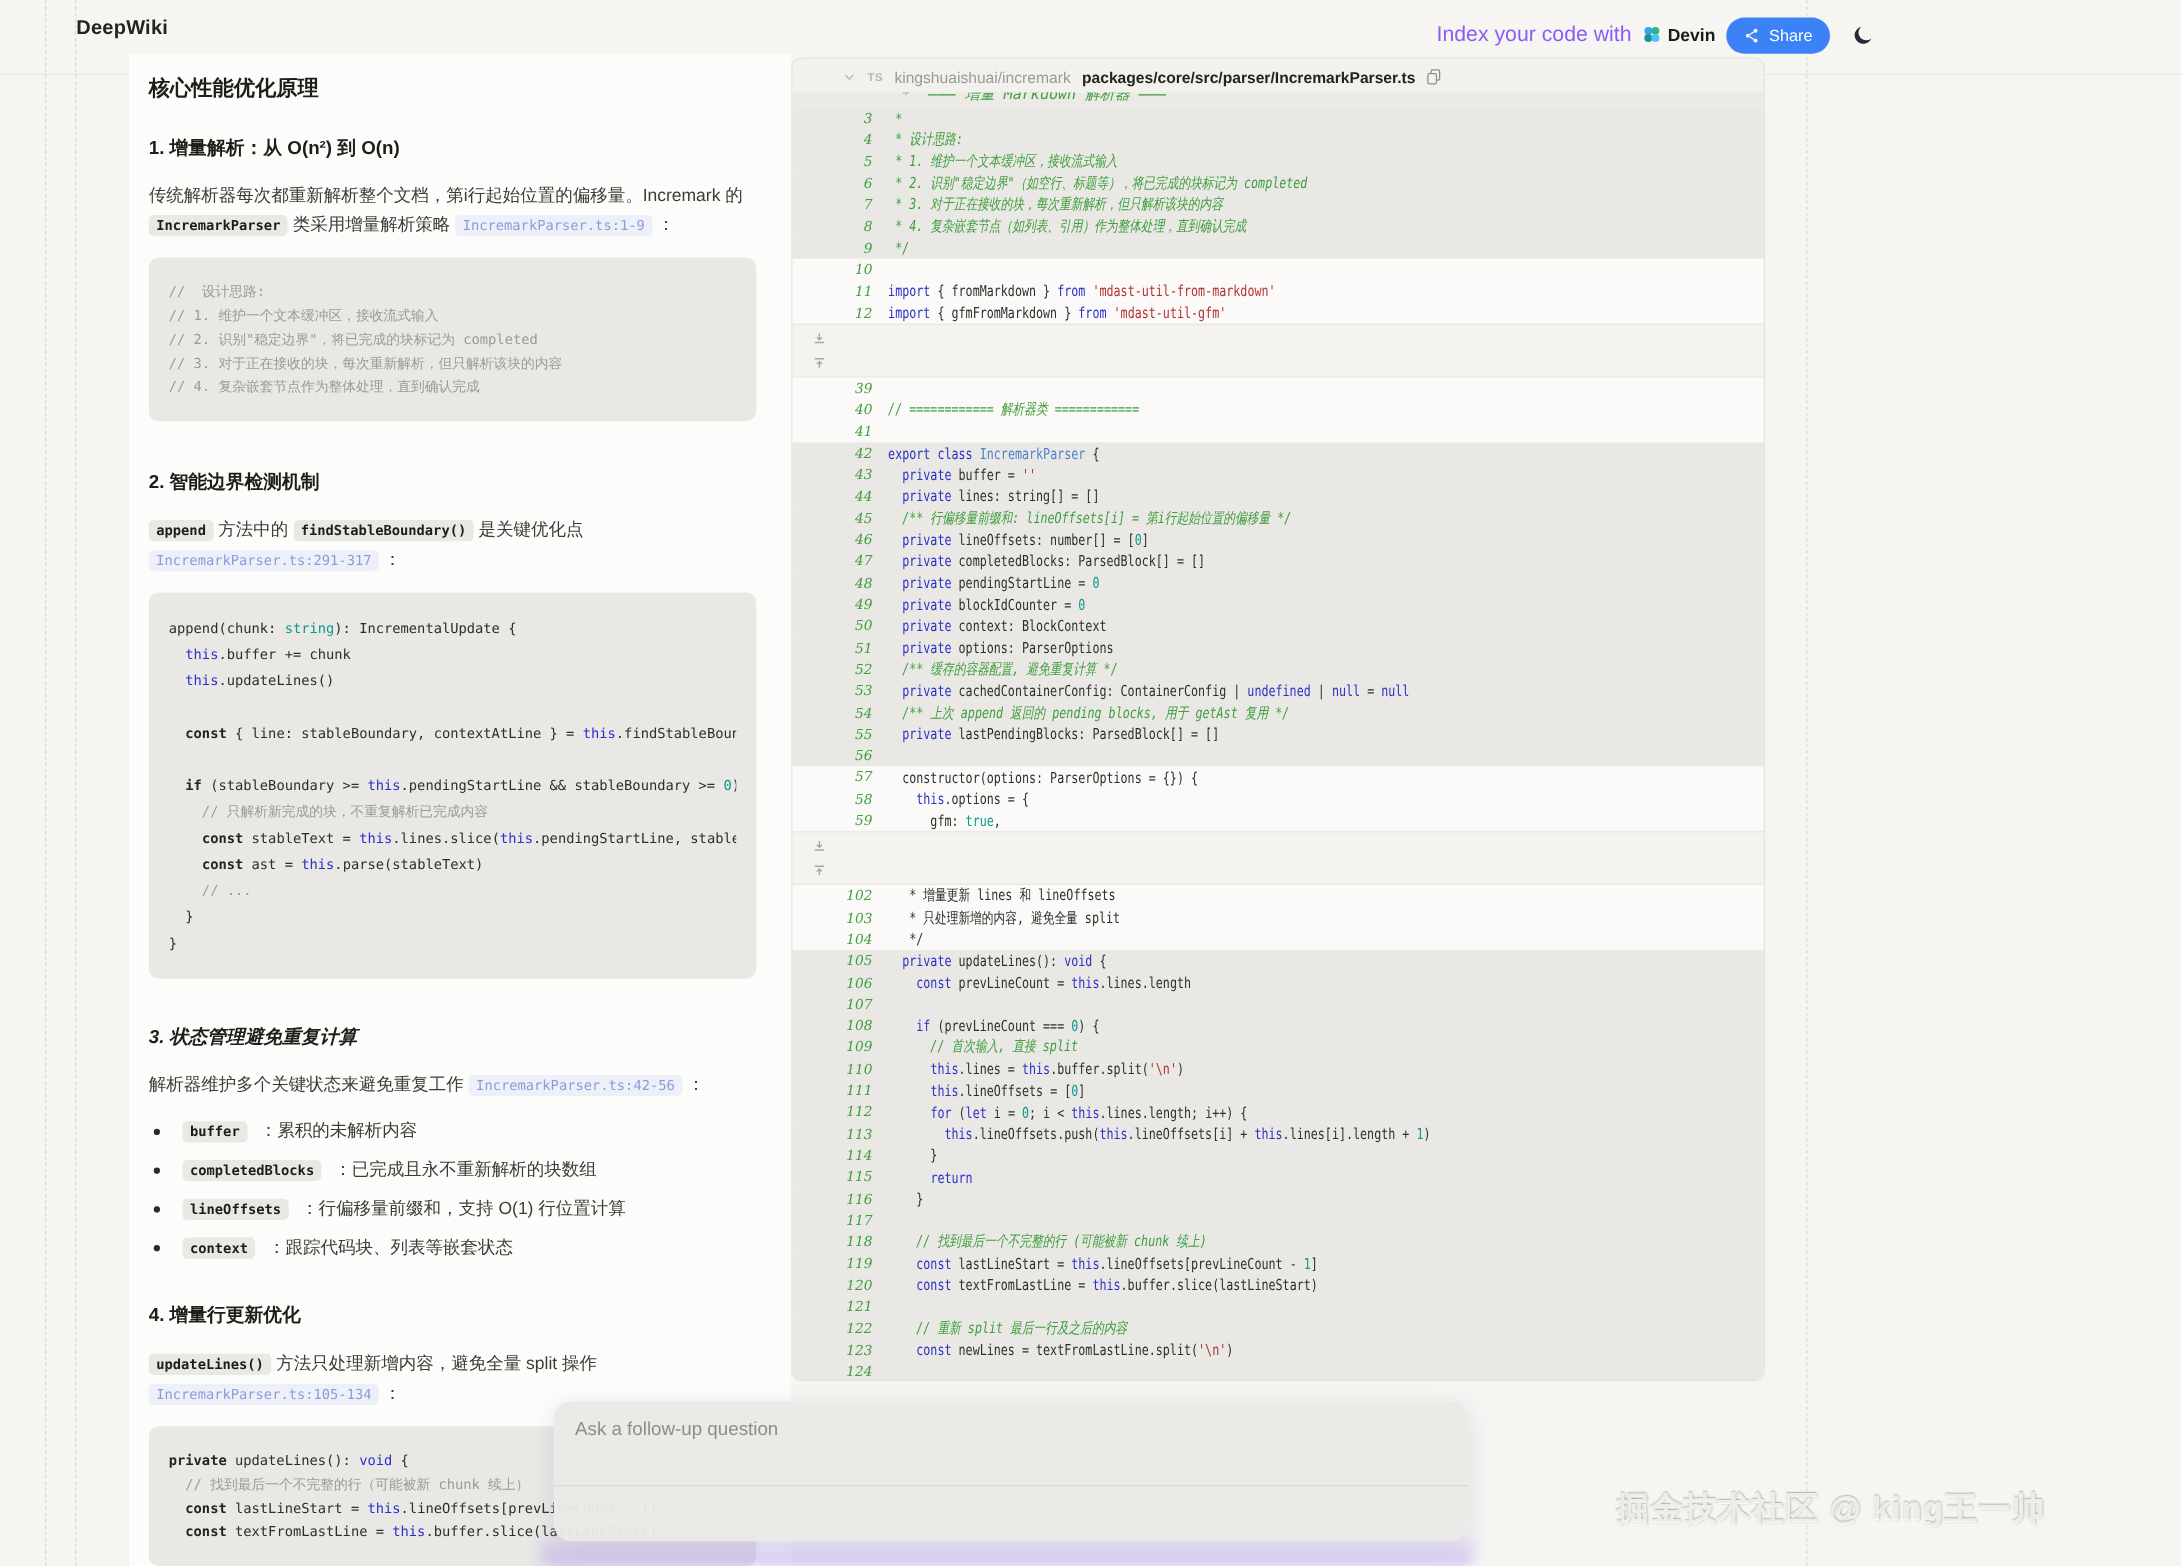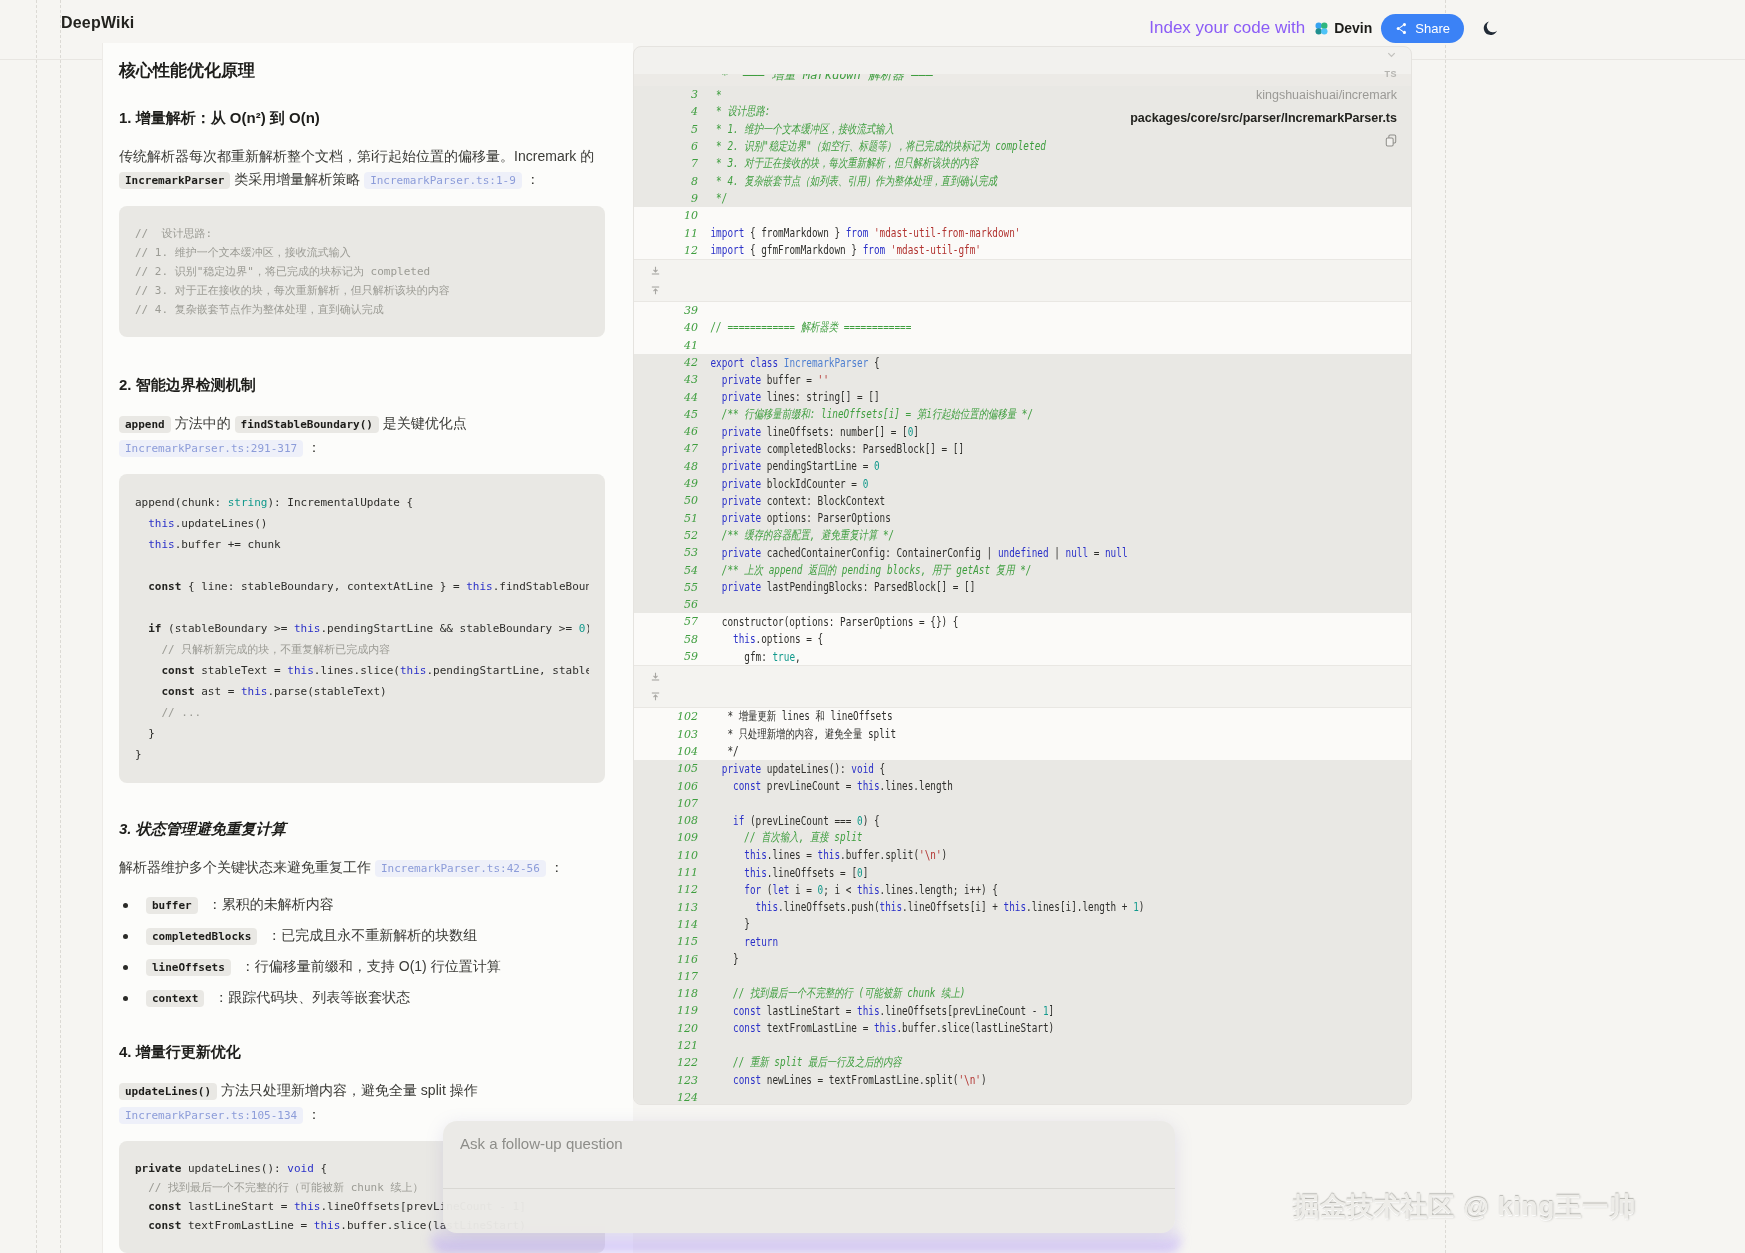--- a/index.html
+++ b/index.html
@@ -3,21 +3,21 @@
 <meta charset="utf-8">
 <style>
   html,body{margin:0;padding:0;background:#f6f5f2;}
   #stage{position:relative;width:1745px;height:1253px;background:#f6f5f2;overflow:hidden;
          font-family:"Liberation Sans",sans-serif;color:#2e2e2b;}
   .guide{position:absolute;top:0;bottom:0;border-left:1px dashed #dcdad5;width:0;}
   .topbar{position:absolute;left:0;right:0;top:16px;height:43px;border-bottom:1px solid #e8e6e2;}
   .logo{position:absolute;left:61px;top:-2px;font-size:16px;font-weight:700;color:#23231f;letter-spacing:.2px;}
   .top-right{position:absolute;right:245px;top:-3px;height:30px;display:flex;align-items:center;gap:9px;}
   .index-text{color:#8b5cf6;font-size:17px;}
-  .devin-wrap{display:flex;align-items:flex-end;gap:5px;}
+  .devin-wrap{display:flex;align-items:flex-start;gap:5px;}
   .devin-name{font-weight:700;font-size:14px;color:#1c1c19;}
   .share-btn{display:flex;align-items:center;gap:7px;background:#3b82f6;color:#fff;border:none;
              border-radius:15px;height:29px;padding:0 14px;font-size:13px;font-family:inherit;}
   .moon-btn{margin-left:8px;background:none;border:none;padding:0;line-height:0;}
   
   .docpanel{position:absolute;left:102px;top:43px;width:531px;height:1210px;background:#fcfcfa;
             border-left:1px solid #edebe7;box-sizing:border-box;padding:0 28px 0 16px;overflow:hidden;}
   .doc-h2{font-size:17px;font-weight:700;color:#1d1d1a;margin:16px 0 0 0;}
   .doc-h3{font-size:15px;font-weight:700;color:#1d1d1a;}
   .h3-1{margin:27px 0 0 0;} .h3-2{margin:39px 0 0 0;} .h3-3{margin:37px 0 0 0;font-style:italic;} .h3-4{margin:36px 0 0 0;}
@@ -39,21 +39,21 @@
   
   .tk-p{color:#2e2e2b;}
   .tk-k{color:#2b31c8;}
   .tk-cl{color:#4f7fd0;}
   .tk-s{color:#b23431;}
   .tk-num{color:#11998c;}
   .tk-c{color:#3f9e3f;font-style:italic;}
   
   .codepanel{position:absolute;left:633px;top:46px;width:779px;height:1059px;background:#f2f1ee;
              border:1px solid #e5e3df;border-radius:8px;box-sizing:border-box;overflow:hidden;}
-  .cp-head{height:25px;display:flex;align-items:flex-end;gap:9px;padding:2px 14px 0 40px;flex-direction:column;}
+  .cp-head{height:25px;display:flex;align-items:center;gap:9px;padding:2px 14px 0 40px;}
   .cp-repo{color:#9b9a96;font-size:12.5px;}
   .cp-path{color:#23231f;font-size:12.5px;font-weight:600;}
   .cp-ts{color:#b5b4b0;font-size:9px;font-weight:700;letter-spacing:.5px;}
   .cp-partial{height:12px;overflow:hidden;background:#eceae6;}
   .cp-partial span{display:block;margin-top:-7px;padding-left:80px;font-family:"DejaVu Sans Mono",monospace;
                    font-size:12px;color:#3f9e3f;font-style:italic;white-space:pre;}
   .cp-row{height:17.3px;display:flex;align-items:center;background:#fbfaf8;}
   .cp-row.hl{background:#e9e8e4;}
   .cp-ln{flex:none;width:64px;text-align:right;font-family:"DejaVu Serif",serif;font-style:italic;
          font-size:11px;color:#3f9e3f;padding-right:0;}
@@ -133,22 +133,22 @@
         <div class="cline"><span><span class="tk-c2">// 1. 维护一个文本缓冲区，接收流式输入</span></span></div>
         <div class="cline"><span><span class="tk-c2">// 2. 识别"稳定边界"，将已完成的块标记为 completed</span></span></div>
         <div class="cline"><span><span class="tk-c2">// 3. 对于正在接收的块，每次重新解析，但只解析该块的内容</span></span></div>
         <div class="cline"><span><span class="tk-c2">// 4. 复杂嵌套节点作为整体处理，直到确认完成</span></span></div>
       </div>
 
     <h3 class="doc-h3 h3-2">2. 智能边界检测机制</h3>
     <p class="doc-p"><span class="chip">append</span><span> 方法中的 </span><span class="chip">findStableBoundary()</span><span> 是关键优化点 </span><span class="flink">IncremarkParser.ts:291-317</span><span> ：</span></p>
     <div class="doc-pre pre2">
         <div class="cline"><span><span class="tk-p">append(chunk: </span><span class="tk-num">string</span><span class="tk-p">): IncrementalUpdate {</span></span></div>
+        <div class="cline"><span><span class="tk-p">  </span><span class="tk-k">this</span><span class="tk-p">.buffer += chunk</span></span></div>
         <div class="cline"><span><span class="tk-p">  </span><span class="tk-k">this</span><span class="tk-p">.updateLines()</span></span></div>
-        <div class="cline"><span><span class="tk-p">  </span><span class="tk-k">this</span><span class="tk-p">.buffer += chunk</span></span></div>
         <div class="cline">&nbsp;</div>
         <div class="cline"><span><span class="tk-p">  </span><span class="tk-kb">const</span><span class="tk-p"> { line: stableBoundary, contextAtLine } = </span><span class="tk-k">this</span><span class="tk-p">.findStableBoundar</span></span></div>
         <div class="cline">&nbsp;</div>
         <div class="cline"><span><span class="tk-p">  </span><span class="tk-kb">if</span><span class="tk-p"> (stableBoundary &gt;= </span><span class="tk-k">this</span><span class="tk-p">.pendingStartLine &amp;&amp; stableBoundary &gt;= </span><span class="tk-num">0</span><span class="tk-p">) {</span></span></div>
         <div class="cline"><span><span class="tk-c2">    // 只解析新完成的块，不重复解析已完成内容</span></span></div>
         <div class="cline"><span><span class="tk-p">    </span><span class="tk-kb">const</span><span class="tk-p"> stableText = </span><span class="tk-k">this</span><span class="tk-p">.lines.slice(</span><span class="tk-k">this</span><span class="tk-p">.pendingStartLine, stableBou</span></span></div>
         <div class="cline"><span><span class="tk-p">    </span><span class="tk-kb">const</span><span class="tk-p"> ast = </span><span class="tk-k">this</span><span class="tk-p">.parse(stableText)</span></span></div>
         <div class="cline"><span><span class="tk-c2">    // ...</span></span></div>
         <div class="cline"><span><span class="tk-p">  }</span></span></div>
         <div class="cline"><span><span class="tk-p">}</span></span></div>

